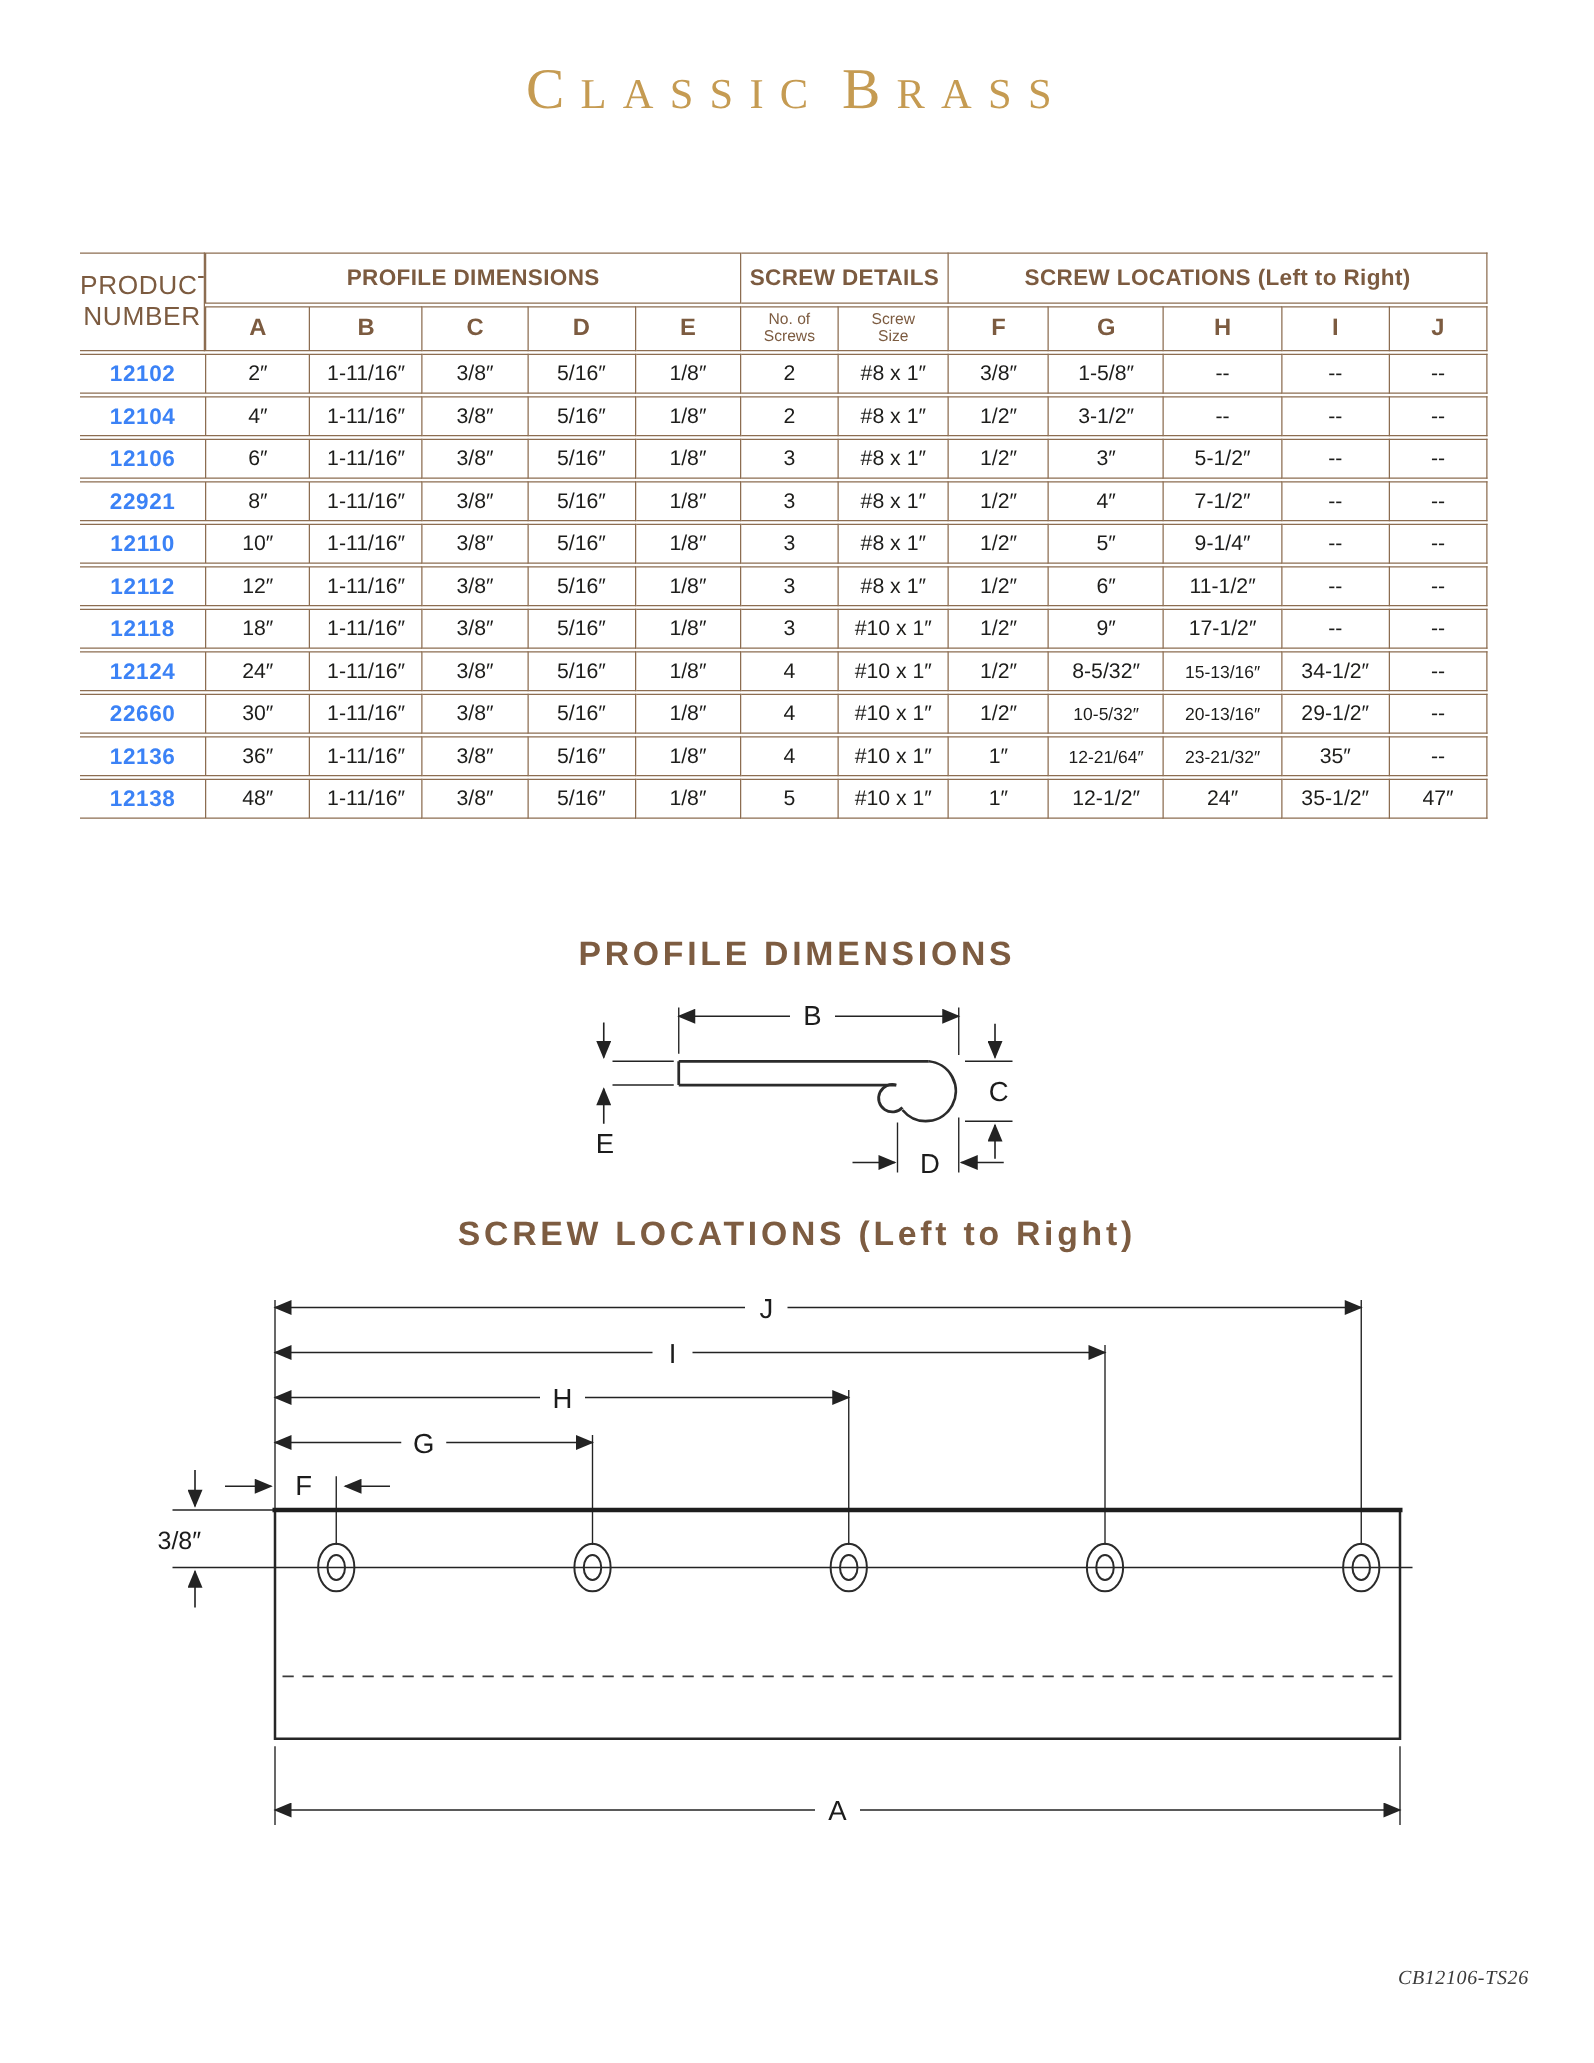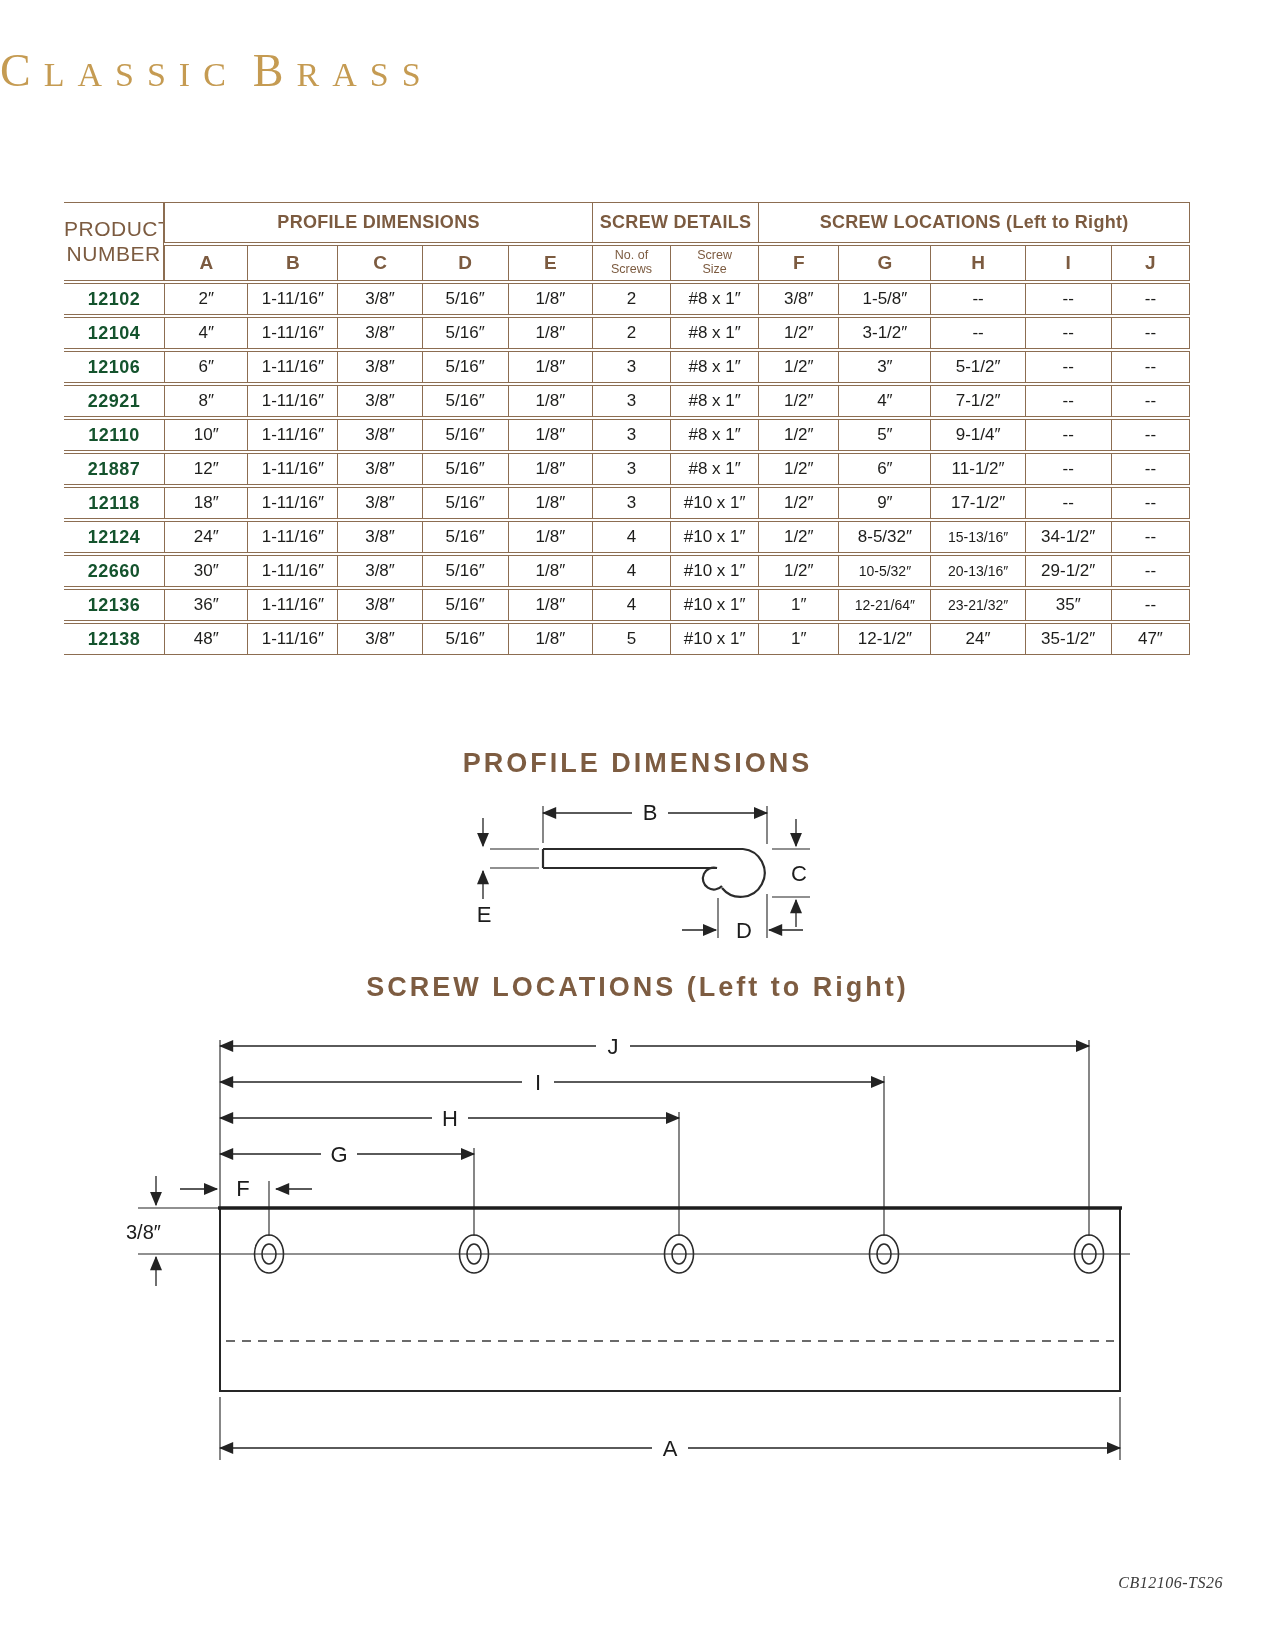--- a/index.html
+++ b/index.html
@@ -10,21 +10,21 @@
     width: 1275px;
     height: 1650px;
     background: #ffffff;
     overflow: hidden;
   }
 
   
   .brand {
     position: absolute;
     top: 44px; left: 0; right: 0;
-    text-align: left;
+    text-align: center;
     color: #c59b52;
     font-family: "Liberation Serif", serif;
     letter-spacing: 13px;
     white-space: nowrap;
   }
   .brand .initial { font-size: 46px; }
   .brand .rest    { font-size: 34px; }
   .brand .word-gap { display: inline-block; width: 14px; }
 
   
@@ -73,21 +73,21 @@
     line-height: 1.1;
     white-space: pre-line;
     padding: 3px 0;
     text-align: center;
   }
   tr.subhead th:first-child { border-left: 1.6px solid #8c6d51; }
   tbody th.prod {
     border: none;
     border-top: 1.6px solid #8c6d51;
     border-bottom: 1.6px solid #8c6d51;
-    color: #14532d;
+    color: #3b82f6;
     font-size: 18px;
     font-weight: bold;
     letter-spacing: 0.5px;
   }
   tbody td {
     color: #1d1d1b;
     font-size: 17px;
     padding: 5px 1px;
   }
   tbody td:first-of-type { border-left: 1.6px solid #8c6d51; }
@@ -259,21 +259,21 @@
             <td>1/8″</td>
             <td>3</td>
             <td>#8 x 1″</td>
             <td>1/2″</td>
             <td>5″</td>
             <td>9-1/4″</td>
             <td>--</td>
             <td>--</td>
           </tr>
           <tr>
-            <th class="prod">21887</th>
+            <th class="prod">12112</th>
             <td>12″</td>
             <td>1-11/16″</td>
             <td>3/8″</td>
             <td>5/16″</td>
             <td>1/8″</td>
             <td>3</td>
             <td>#8 x 1″</td>
             <td>1/2″</td>
             <td>6″</td>
             <td>11-1/2″</td>

